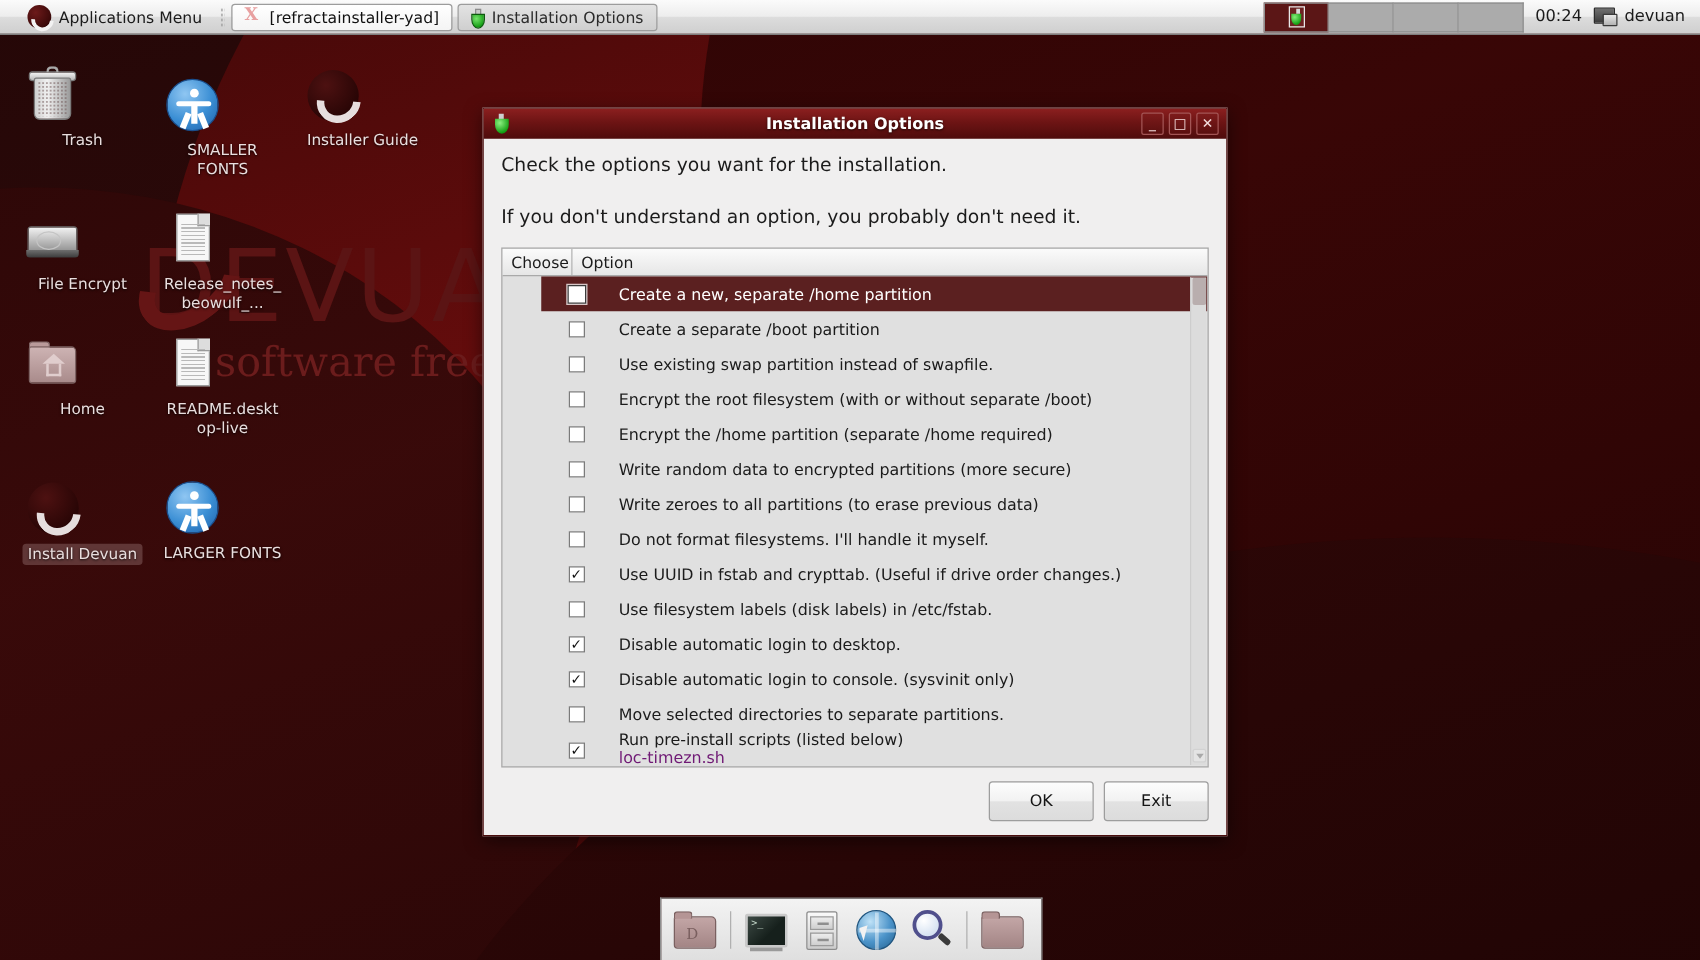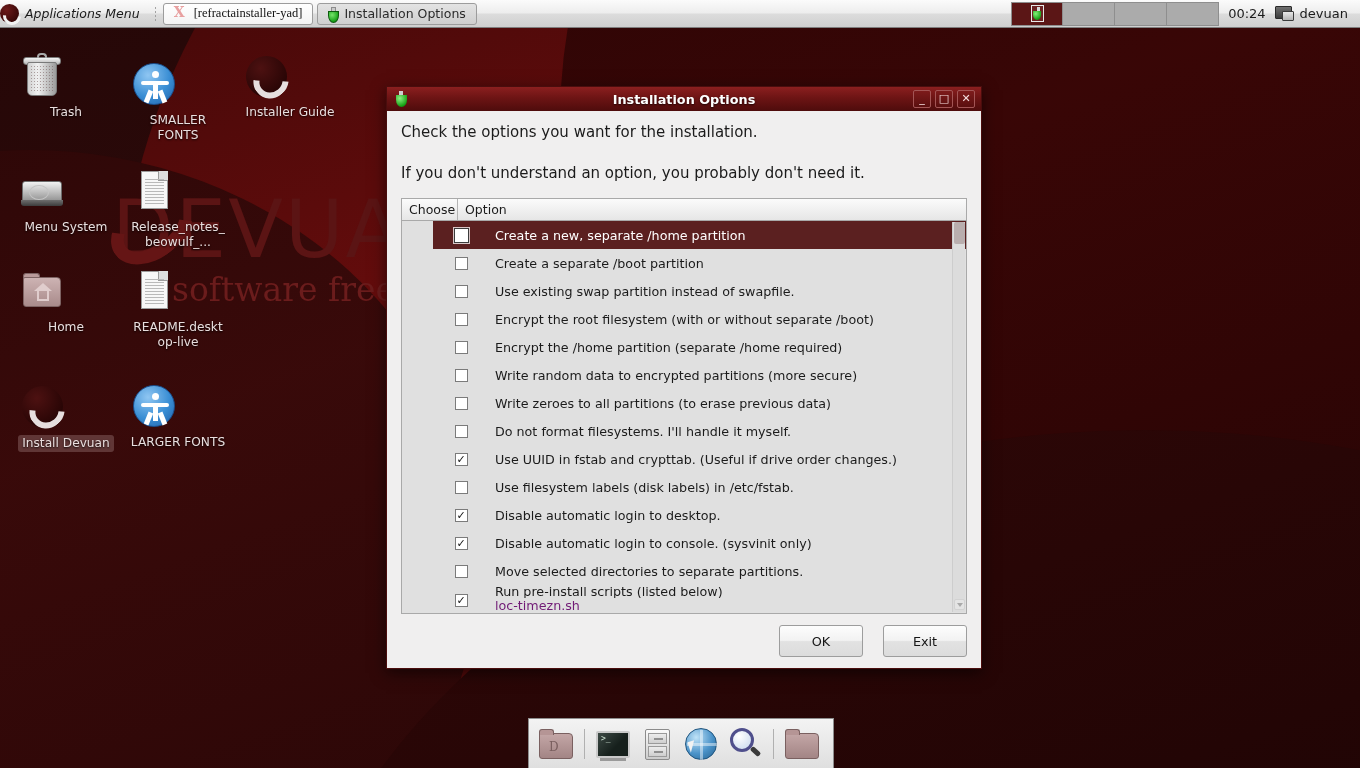--- a/index.html
+++ b/index.html
@@ -83,23 +83,22 @@
   
   #panel{
     position:absolute; left:0; top:0; width:1360px; height:28px;
     background:linear-gradient(#fbfbfb 0%, #ededed 48%, #dcdcdc 52%, #cfcfcf 100%);
     border-bottom:1px solid #7e7e7e;
     display:flex; align-items:center;
     font-size:12.5px; color:#1b1b1b;
   }
   #appmenu{
     display:flex;align-items:center;gap:6px;
-    padding:0 9px 0 0; height:100%;
+    padding:0 9px 0 22px; height:100%;
     cursor:pointer;
-    font-style:italic;
   }
   .devuan-dot{
     width:19px;height:19px;border-radius:50%;
     background:radial-gradient(circle at 34% 32%, #6d1a1a, #3b0909 70%, #210404);
     position:relative; flex:0 0 auto;
   }
   .devuan-dot::after{
     content:"";
     position:absolute; left:3px; top:3px;
     width:12px;height:12px;
@@ -117,21 +116,20 @@
   }
   .taskbtn{
     height:22px; display:flex; align-items:center; gap:7px;
     padding:0 10px; margin-right:4px;
     border:1px solid #9c9c9c; border-radius:3px;
     font-size:12.5px; cursor:pointer; white-space:nowrap;
   }
   .taskbtn.active{
     background:linear-gradient(#ffffff,#f4f4f4);
     color:#111;
-    font-family:Liberation Serif, serif;
   }
   .taskbtn.inactive{
     background:linear-gradient(#e3e3e3,#cfcfcf);
     color:#2b2b2b;
   }
   .ico-xorg{ width:13px;height:13px;position:relative;flex:0 0 auto;}
   .ico-xorg::before{content:"X";position:absolute;left:0;top:-3px;
     font-size:14px;font-family:"DejaVu Serif",serif;color:#e8a0a0;font-weight:bold;}
   .ico-flask{
     width:9px;height:14px;flex:0 0 auto;position:relative;
@@ -395,21 +393,21 @@
     background:#e4e4e4; border:1px solid #d2d2d2; border-radius:2px;
     display:flex;align-items:center;justify-content:center;
   }
   #vdown::after{
     content:"";width:0;height:0;border-left:3.5px solid transparent;border-right:3.5px solid transparent;
     border-top:4px solid #a9a9a9;
   }
 
   #dlg-footer{
     flex:0 0 auto; height:54px; display:flex; align-items:center;
-    justify-content:flex-end; gap:20px; padding:0 14px;
+    justify-content:flex-end; gap:8px; padding:0 14px;
   }
   .dbtn{
     width:84px;height:32px;
     border:1px solid #9d9d9d; border-radius:3px;
     background:linear-gradient(#fdfdfd 0%,#f2f2f2 48%,#e2e2e2 52%,#dcdcdc 100%);
     font-size:12.8px; color:#151515; cursor:pointer;
     font-family:"DejaVu Sans",sans-serif;
   }
 
   
@@ -529,21 +527,21 @@
         <span class="glyph">
           <span class="g-devuan"></span>
         </span>
         <span class="dlabel">Installer Guide</span>
       </div>
       <div class="dicon" style="left: 18px; top: 167px;">
         <span class="glyph g-hdd">
           <span class="shell"></span>
           <span class="base"></span>
         </span>
-        <span class="dlabel">Menu System</span>
+        <span class="dlabel">File Encrypt</span>
       </div>
       <div class="dicon" style="left: 130px; top: 167px;">
         <span class="glyph g-doc">
           <span class="page"></span>
           <span class="lines"></span>
         </span>
         <span class="dlabel">Release_notes_beowulf_...</span>
       </div>
       <div class="dicon" style="left: 18px; top: 267px;">
         <span class="glyph g-home">

